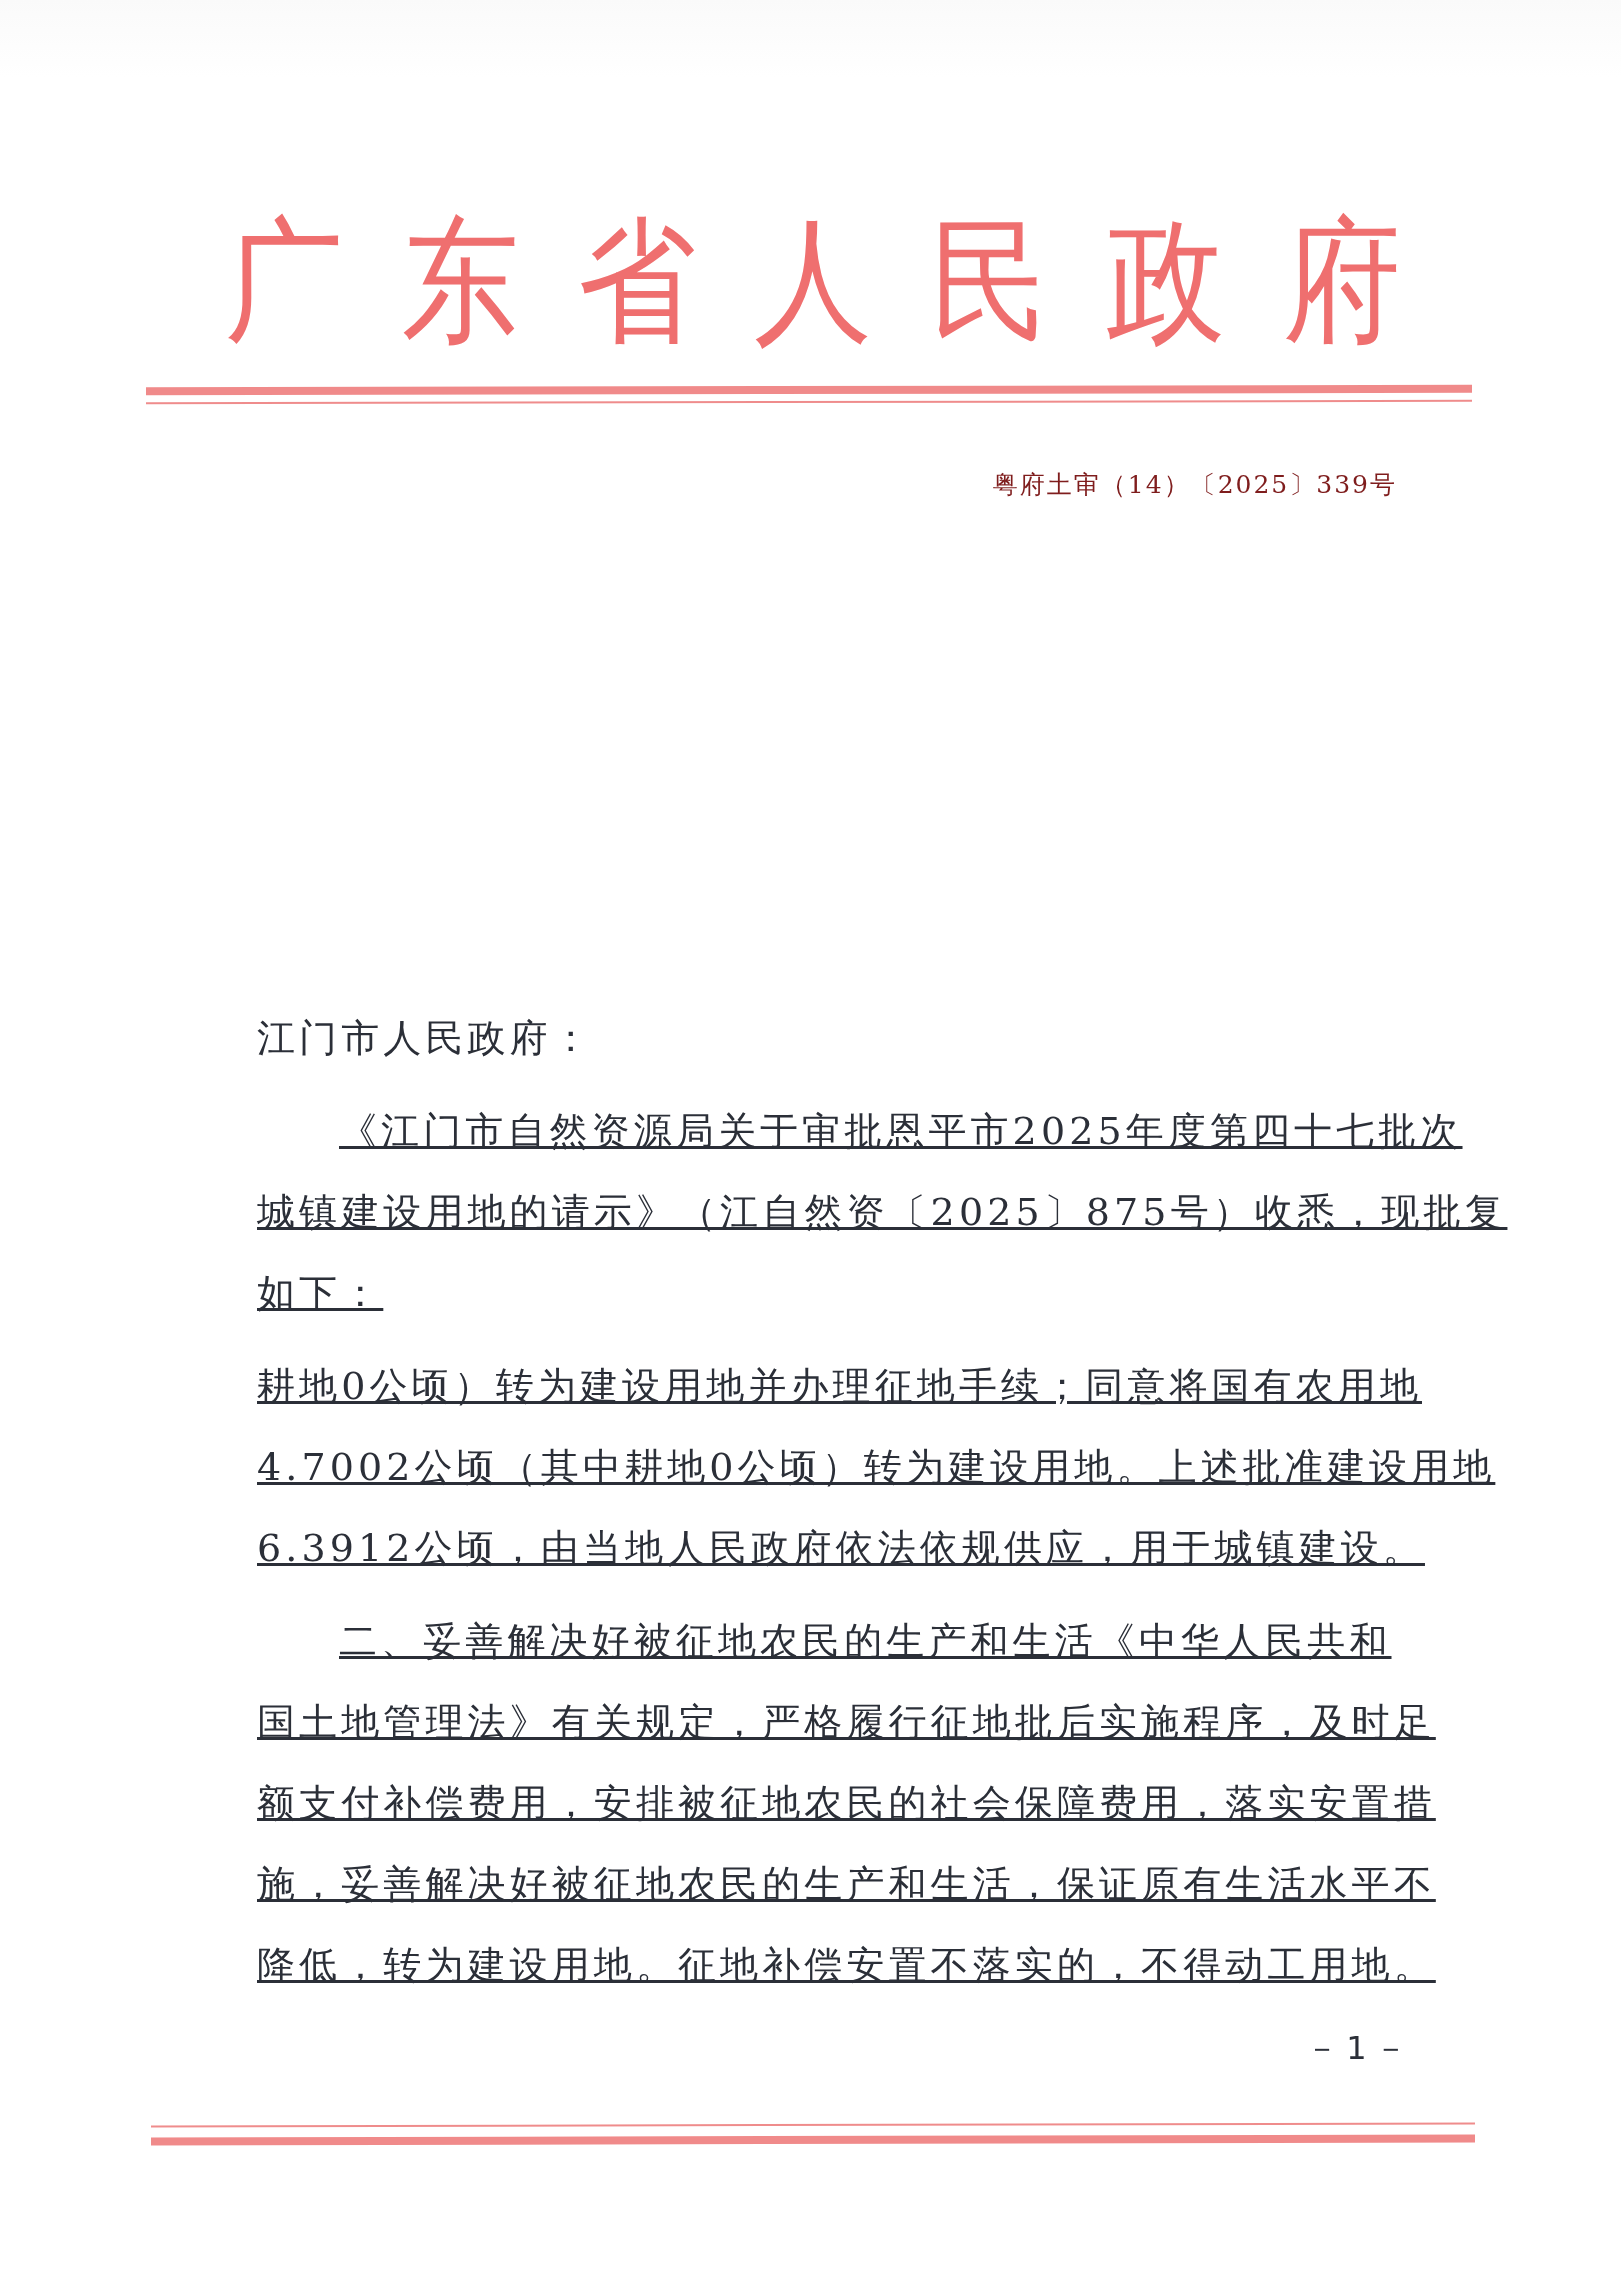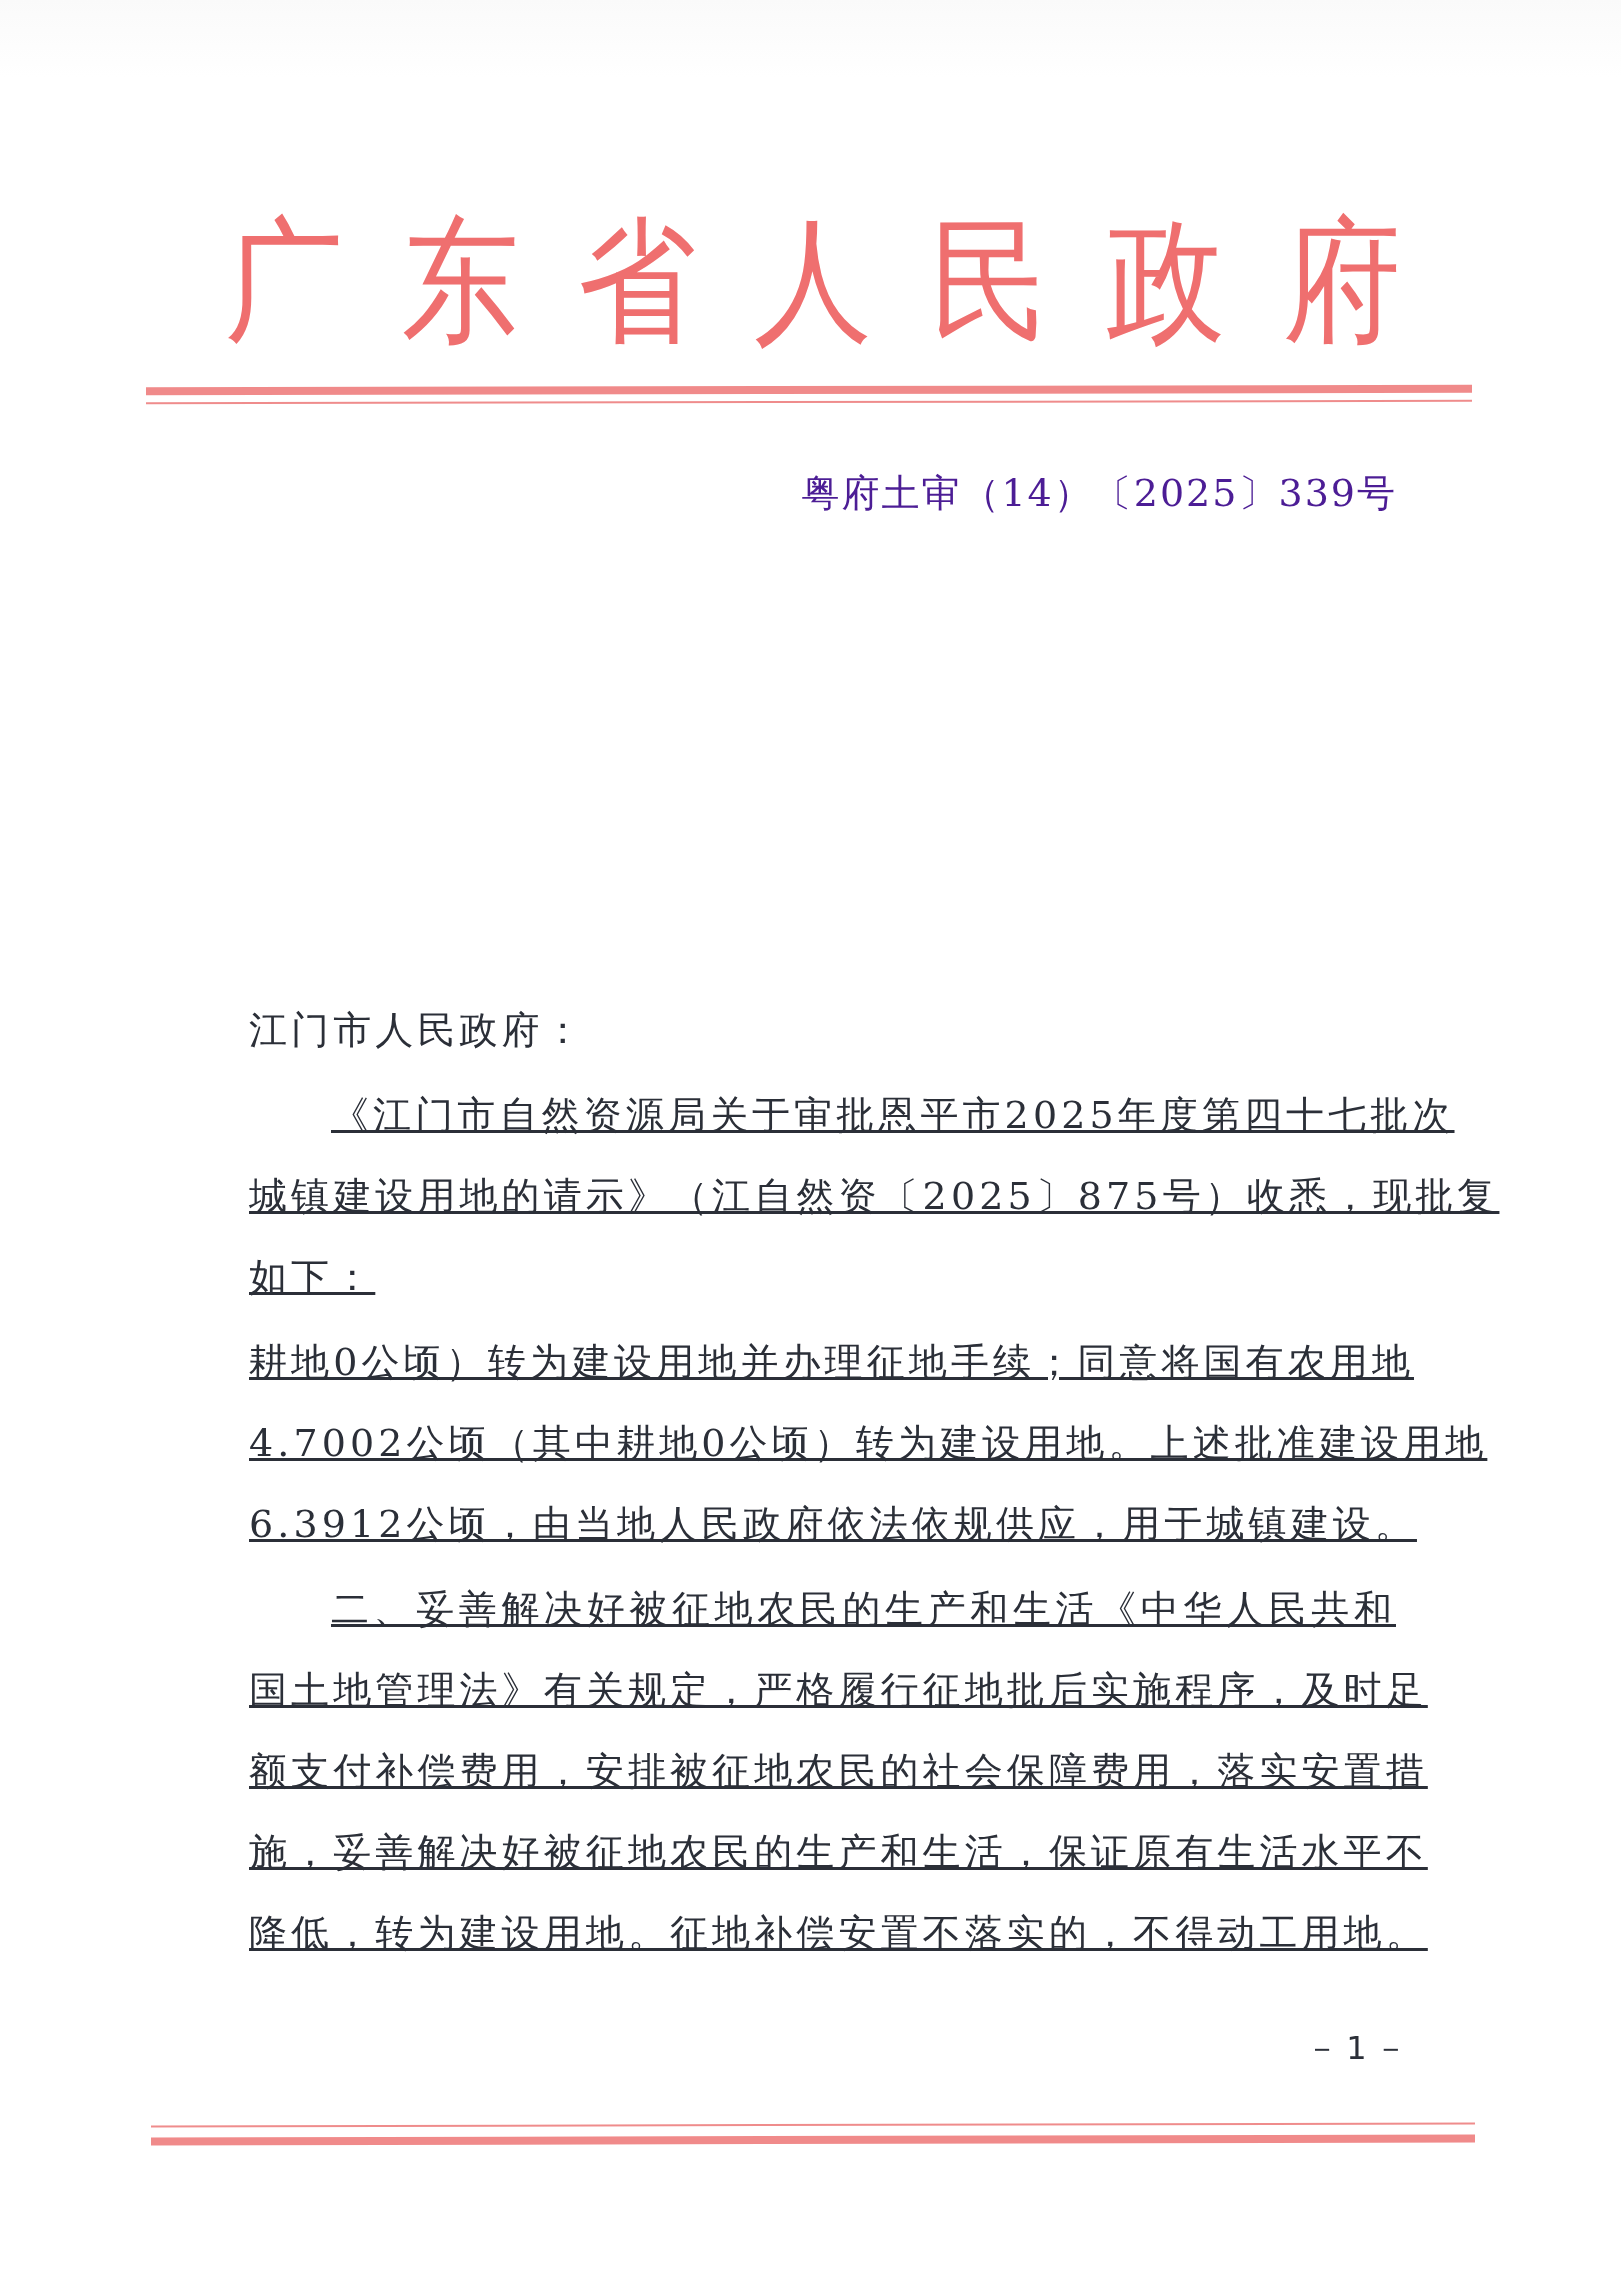--- a/index.html
+++ b/index.html
@@ -57,23 +57,23 @@
       width: 1326px;
       height: 2px;
       background: #ef8c8c;
       transform: rotate(-0.1deg);
     }
     
     .doc-number {
       position: absolute;
       right: 225px;
       top: 468px;
-      font-size: 38px;
+      font-size: 25px;
       letter-spacing: 2px;
-      color: #4c1d95;
+      color: #7f1d1d;
     }
     
     .title-block {
       position: absolute;
       left: 0;
       width: 1622px;
       top: 708px;
       text-align: center;
     }
     .title-line {
@@ -90,21 +90,21 @@
       left: 245px;
       top: 986px;
       width: 1155px;
       font-size: 38px;
       line-height: 81px;
       letter-spacing: 4.1px;
       color: #2b2f38;
       text-align: justify;
     }
     .body p {
-      margin: 4px;
+      margin: 12px;
     }
     .salutation {
       margin: 0 0 0 0;
     }
     .line {
       display: block;
       white-space: nowrap;
       text-align: justify;
       text-align-last: justify;
       text-decoration: underline;

